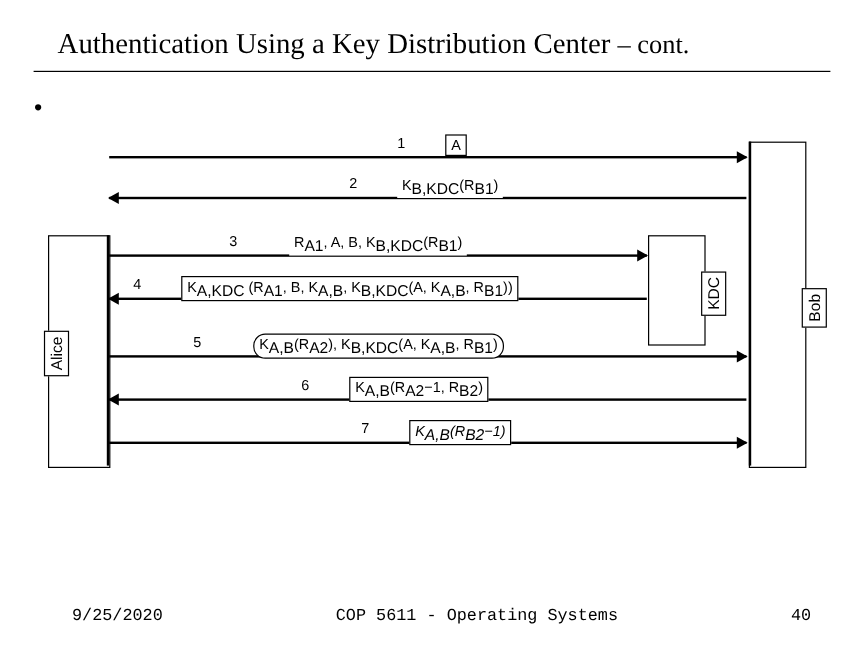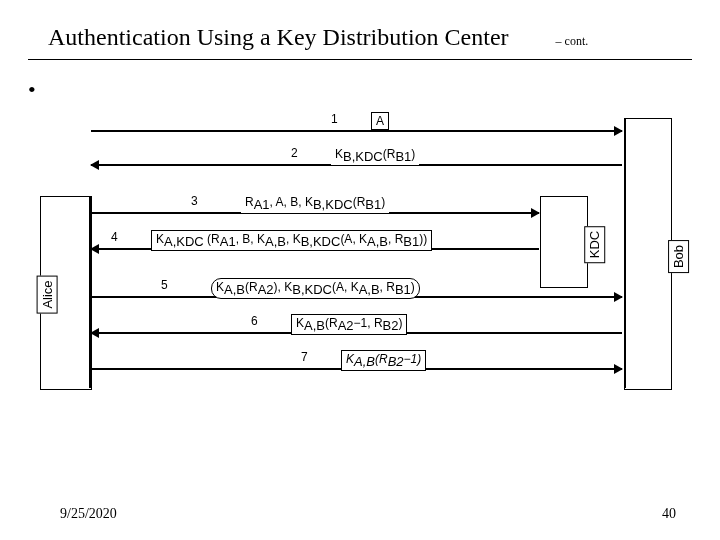--- a/index.html
+++ b/index.html
@@ -11,22 +11,21 @@
     background: #fff;
     color: #000;
     position: relative;
     overflow: hidden;
   }
   .title {
     font-size: 24px;
     padding: 24px 0 4px 48px;
   }
   .title .cont {
-    font-size: 12px;
-    margin-left: 41px;
+    font-size: 22px;
   }
   .hr {
     margin: 4px 28px 0 28px;
     border-top: 1.5px solid #000;
   }
   .bullet-row {
     display: flex;
     padding: 16px 20px 0 28px;
     font-size: 22px;
     line-height: 1.25;
@@ -105,21 +104,21 @@
   .sub { font-size: 13px; vertical-align: sub; }
   .footer {
     position: absolute;
     bottom: 18px;
     left: 0;
     right: 0;
     display: flex;
     justify-content: space-between;
     padding: 0 44px 0 60px;
     font-size: 14px;
-    font-family: Liberation Serif, serif;
+    font-family: Liberation Mono, monospace;
   }
 </style>
 </head>
 <body>
 
 <div class="title">
   <span>Authentication Using a Key Distribution Center</span>
   <span class="cont">– cont.</span>
 </div>
 <div class="hr"></div>
@@ -176,14 +175,15 @@
 
   <div class="msg" style="left:71px; top:250px; width:531px;">
     <span class="msg-num" style="left:210px;">7</span>
     <span class="msg-label" style="left:250px;font-style:italic;">K<span class="sub">A,B</span>(R<span class="sub">B2</span>−1)</span>
   </div>
 
 </div>
 
 <div class="footer">
   <span>9/25/2020</span>
+  <span>COP 5611 - Operating Systems</span>
   <span>40</span>
 </div>
 
 </body></html>

